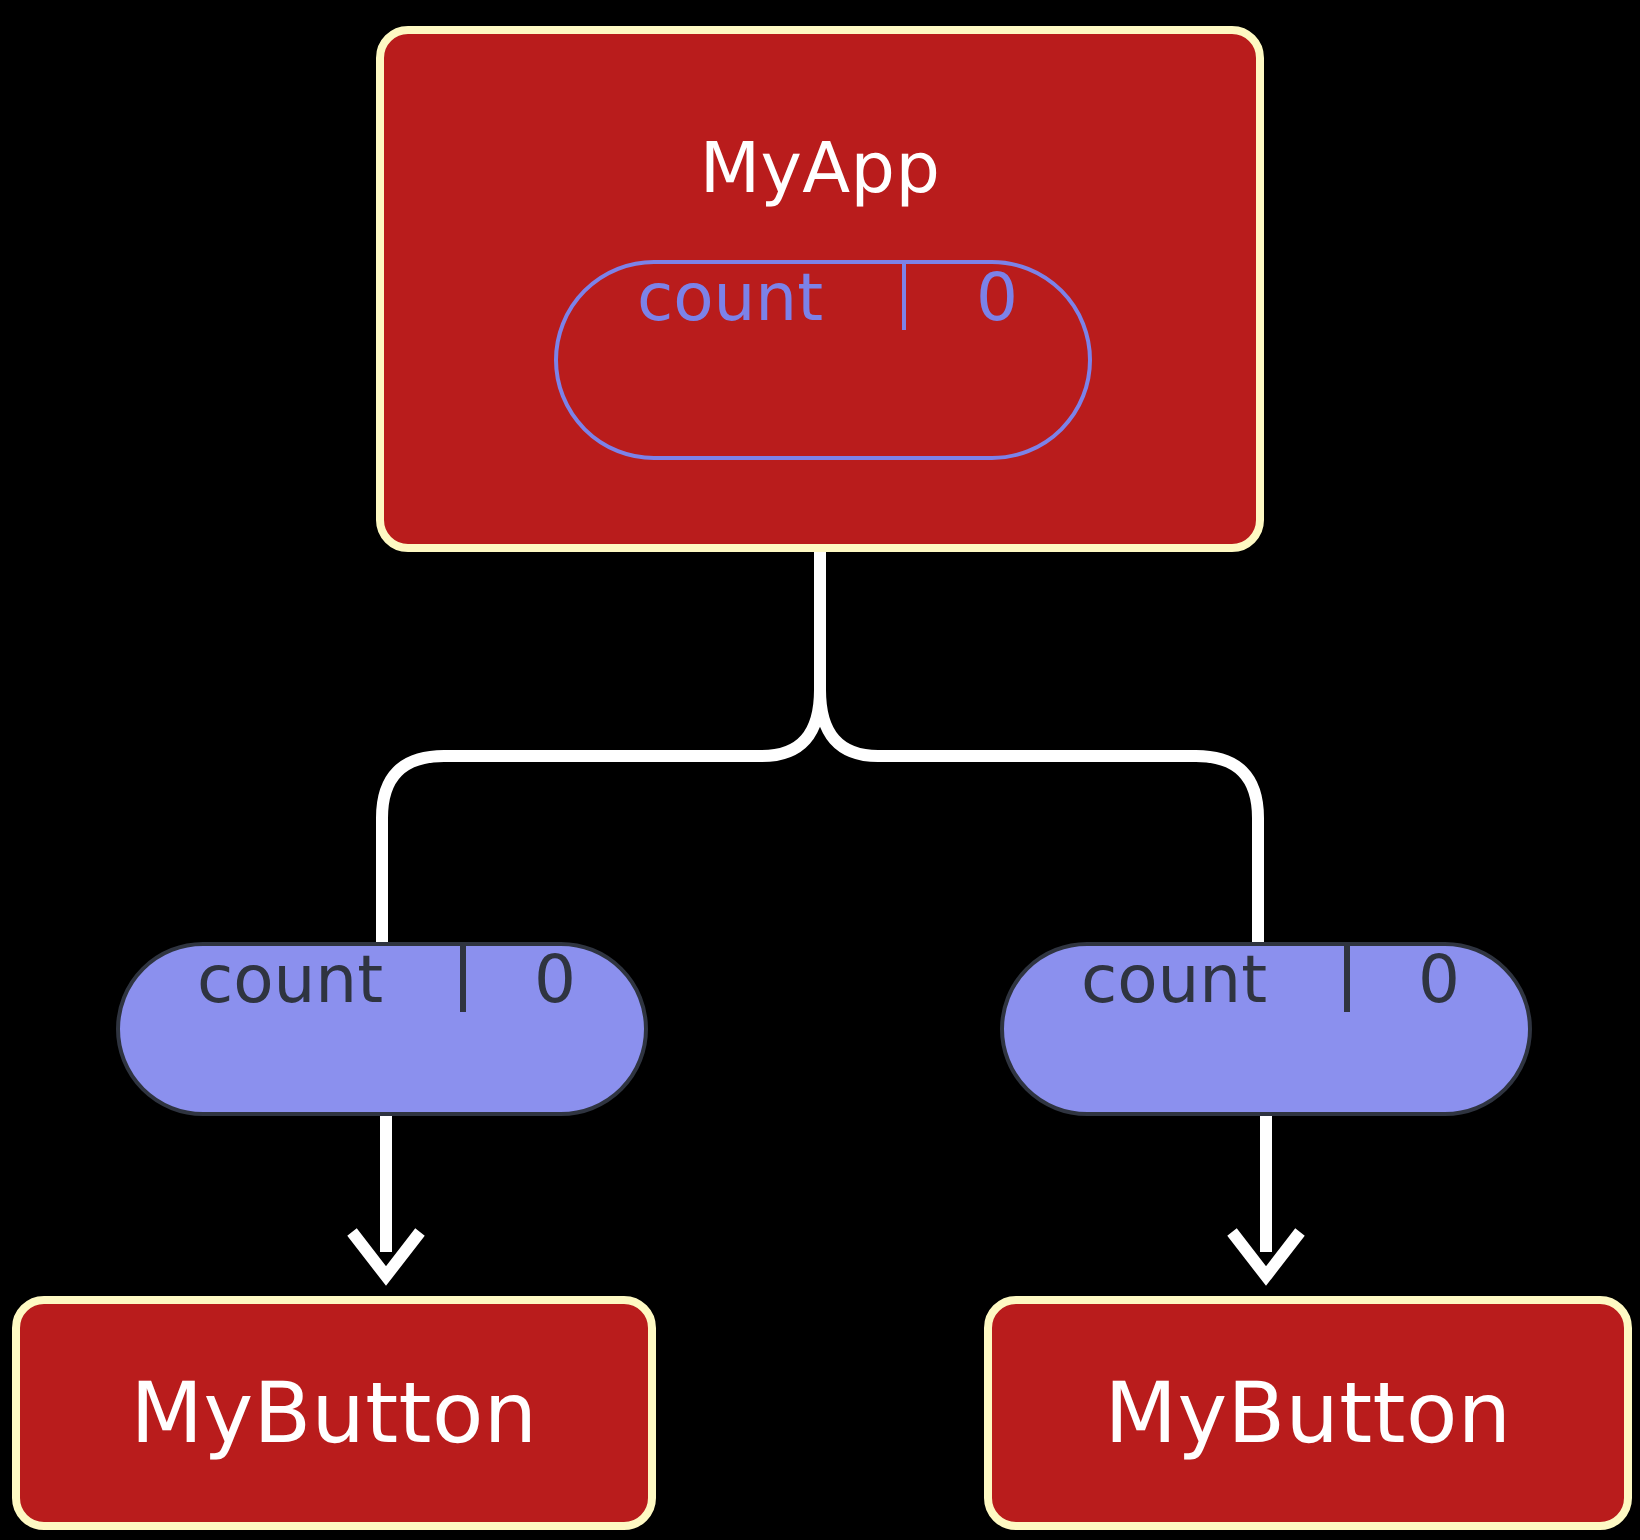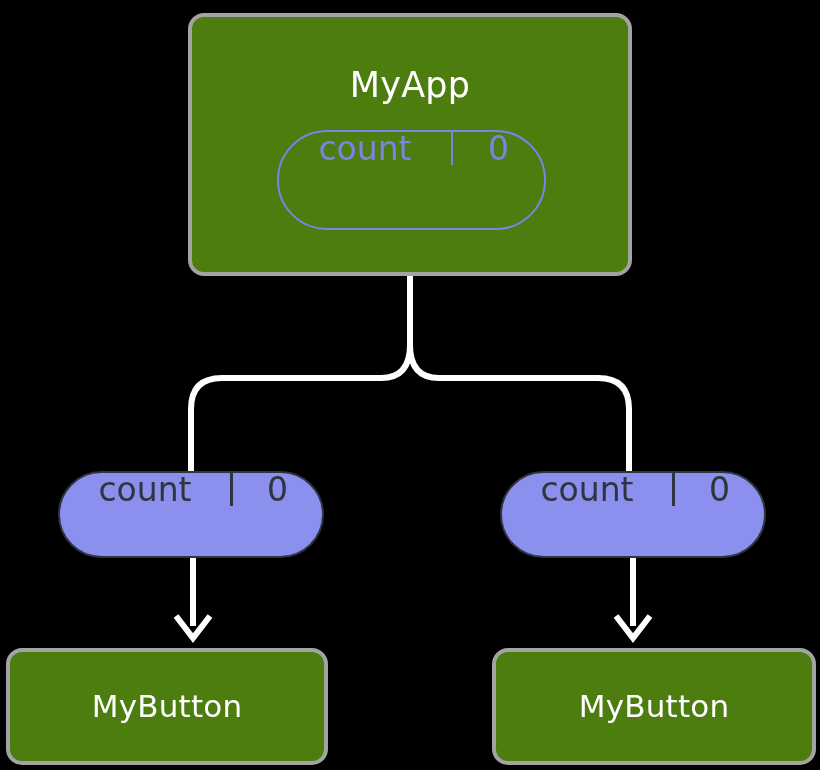--- a/index.html
+++ b/index.html
@@ -29,22 +29,22 @@
     left: 0; top: 0;
     width: 820px;
     height: 770px;
     pointer-events: none;
   }
 
   
   .comp-box {
     position: absolute;
     box-sizing: border-box;
-    background: #4d7c0f;
-    border: 4px solid #a3a3a3;
+    background: #b91c1c;
+    border: 4px solid #fef9c3;
     border-radius: 16px;
     display: flex;
     flex-direction: column;
     align-items: center;
   }
 
   #myapp-box {
     left: 188px;
     top: 13px;
     width: 444px;
@@ -76,21 +76,21 @@
     width: 322px;
   }
 
   #mybutton-right {
     left: 492px;
     top: 648px;
     width: 324px;
   }
 
   .btn-box .comp-title {
-    font-size: 31px;
+    font-size: 42px;
   }
 
   
   .pill {
     position: absolute;
     box-sizing: border-box;
     display: flex;
     align-items: flex-start;
     border-radius: 999px;
     overflow: hidden;

